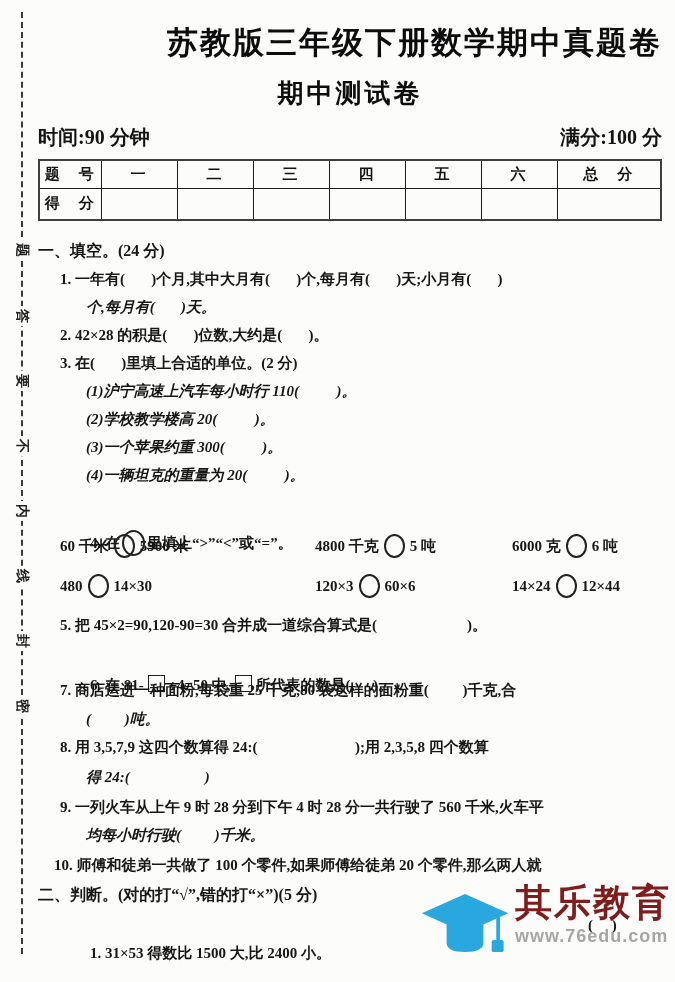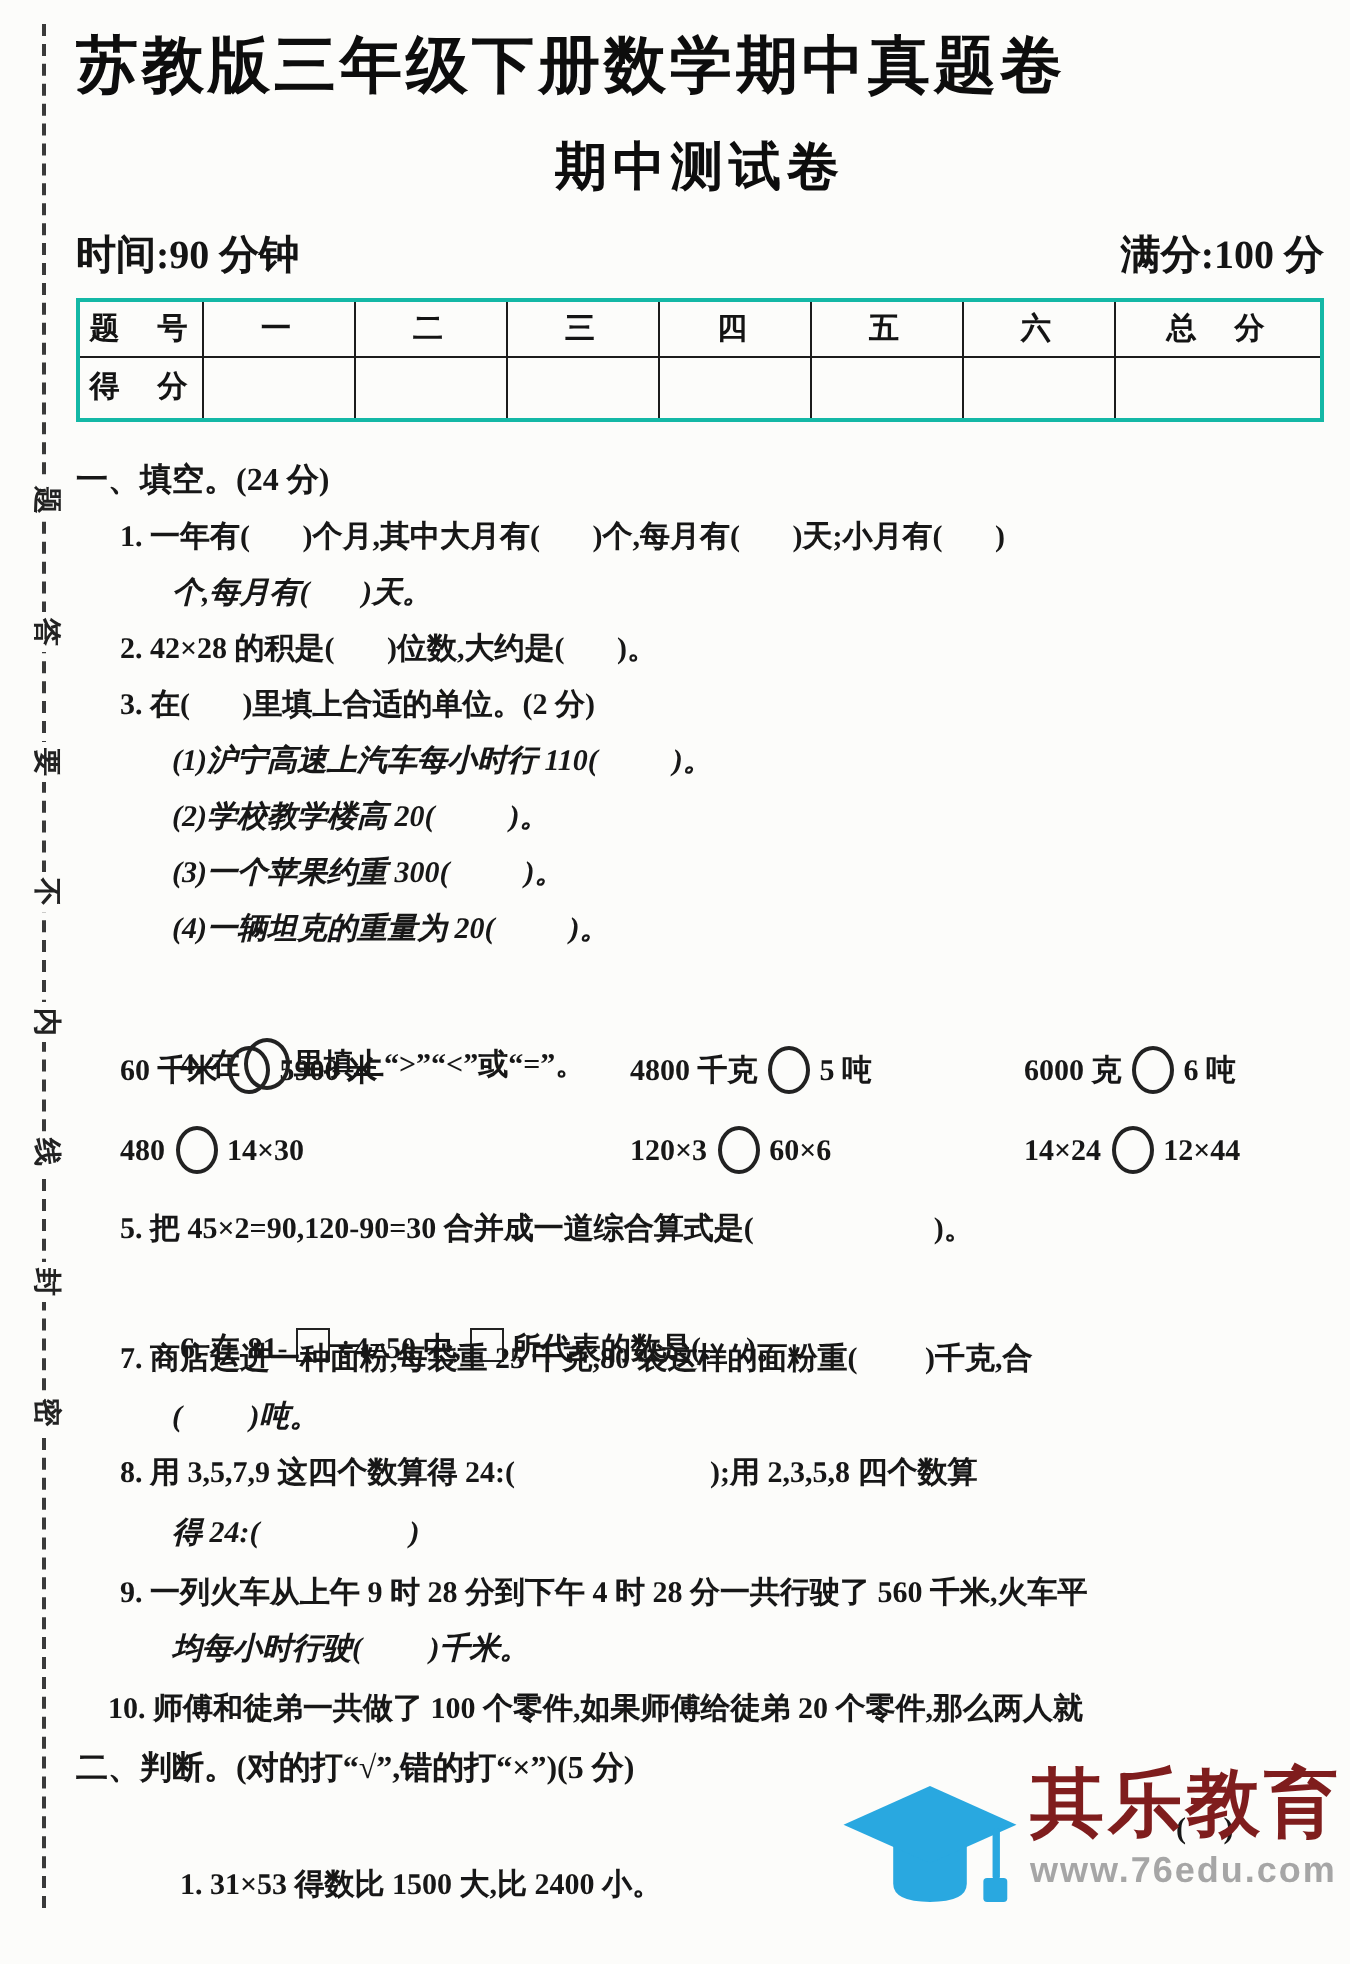--- a/index.html
+++ b/index.html
@@ -20,32 +20,32 @@
     background:#fcfcfa; transform:rotate(90deg);
   }
   .seal-char:nth-of-type(1){top:228px} .seal-char:nth-of-type(2){top:294px}
   .seal-char:nth-of-type(3){top:359px} .seal-char:nth-of-type(4){top:424px}
   .seal-char:nth-of-type(5){top:489px} .seal-char:nth-of-type(6){top:554px}
   .seal-char:nth-of-type(7){top:619px} .seal-char:nth-of-type(8){top:684px}
 
   
   .content { position:absolute; left:38px; top:0; width:624px; }
   .title {
-    margin-top:12px; text-align:left; font-size:31px; font-weight:bold;
+    margin-top:22px; text-align:right; font-size:31px; font-weight:bold;
     letter-spacing:2px; font-family:"Liberation Sans", sans-serif; color:#0d0d0d;
   }
   .subtitle {
     margin-top:12px; text-align:center; font-size:26px; font-weight:bold;
     letter-spacing:3px; font-family:"Liberation Sans", sans-serif; color:#0d0d0d;
   }
   .meta { display:flex; justify-content:space-between; margin-top:13px;
           font-size:20px; font-weight:bold; }
 
   table.score { width:100%; border-collapse:collapse; margin-top:8px;
-                border:2px solid #14b8a6; }
+                border:2px solid #404040; }
   table.score td {
     border:1px solid #1c1c1c; text-align:center; font-size:15px;
     font-weight:bold; letter-spacing:2px;
   }
   table.score tr:nth-child(1) td { height:28px; }
   table.score tr:nth-child(2) td { height:32px; }
 
   
   .qarea { margin-top:15px; font-weight:bold; color:#171717; }
   .ln { position:relative; height:28px; line-height:28px; font-size:15px;

